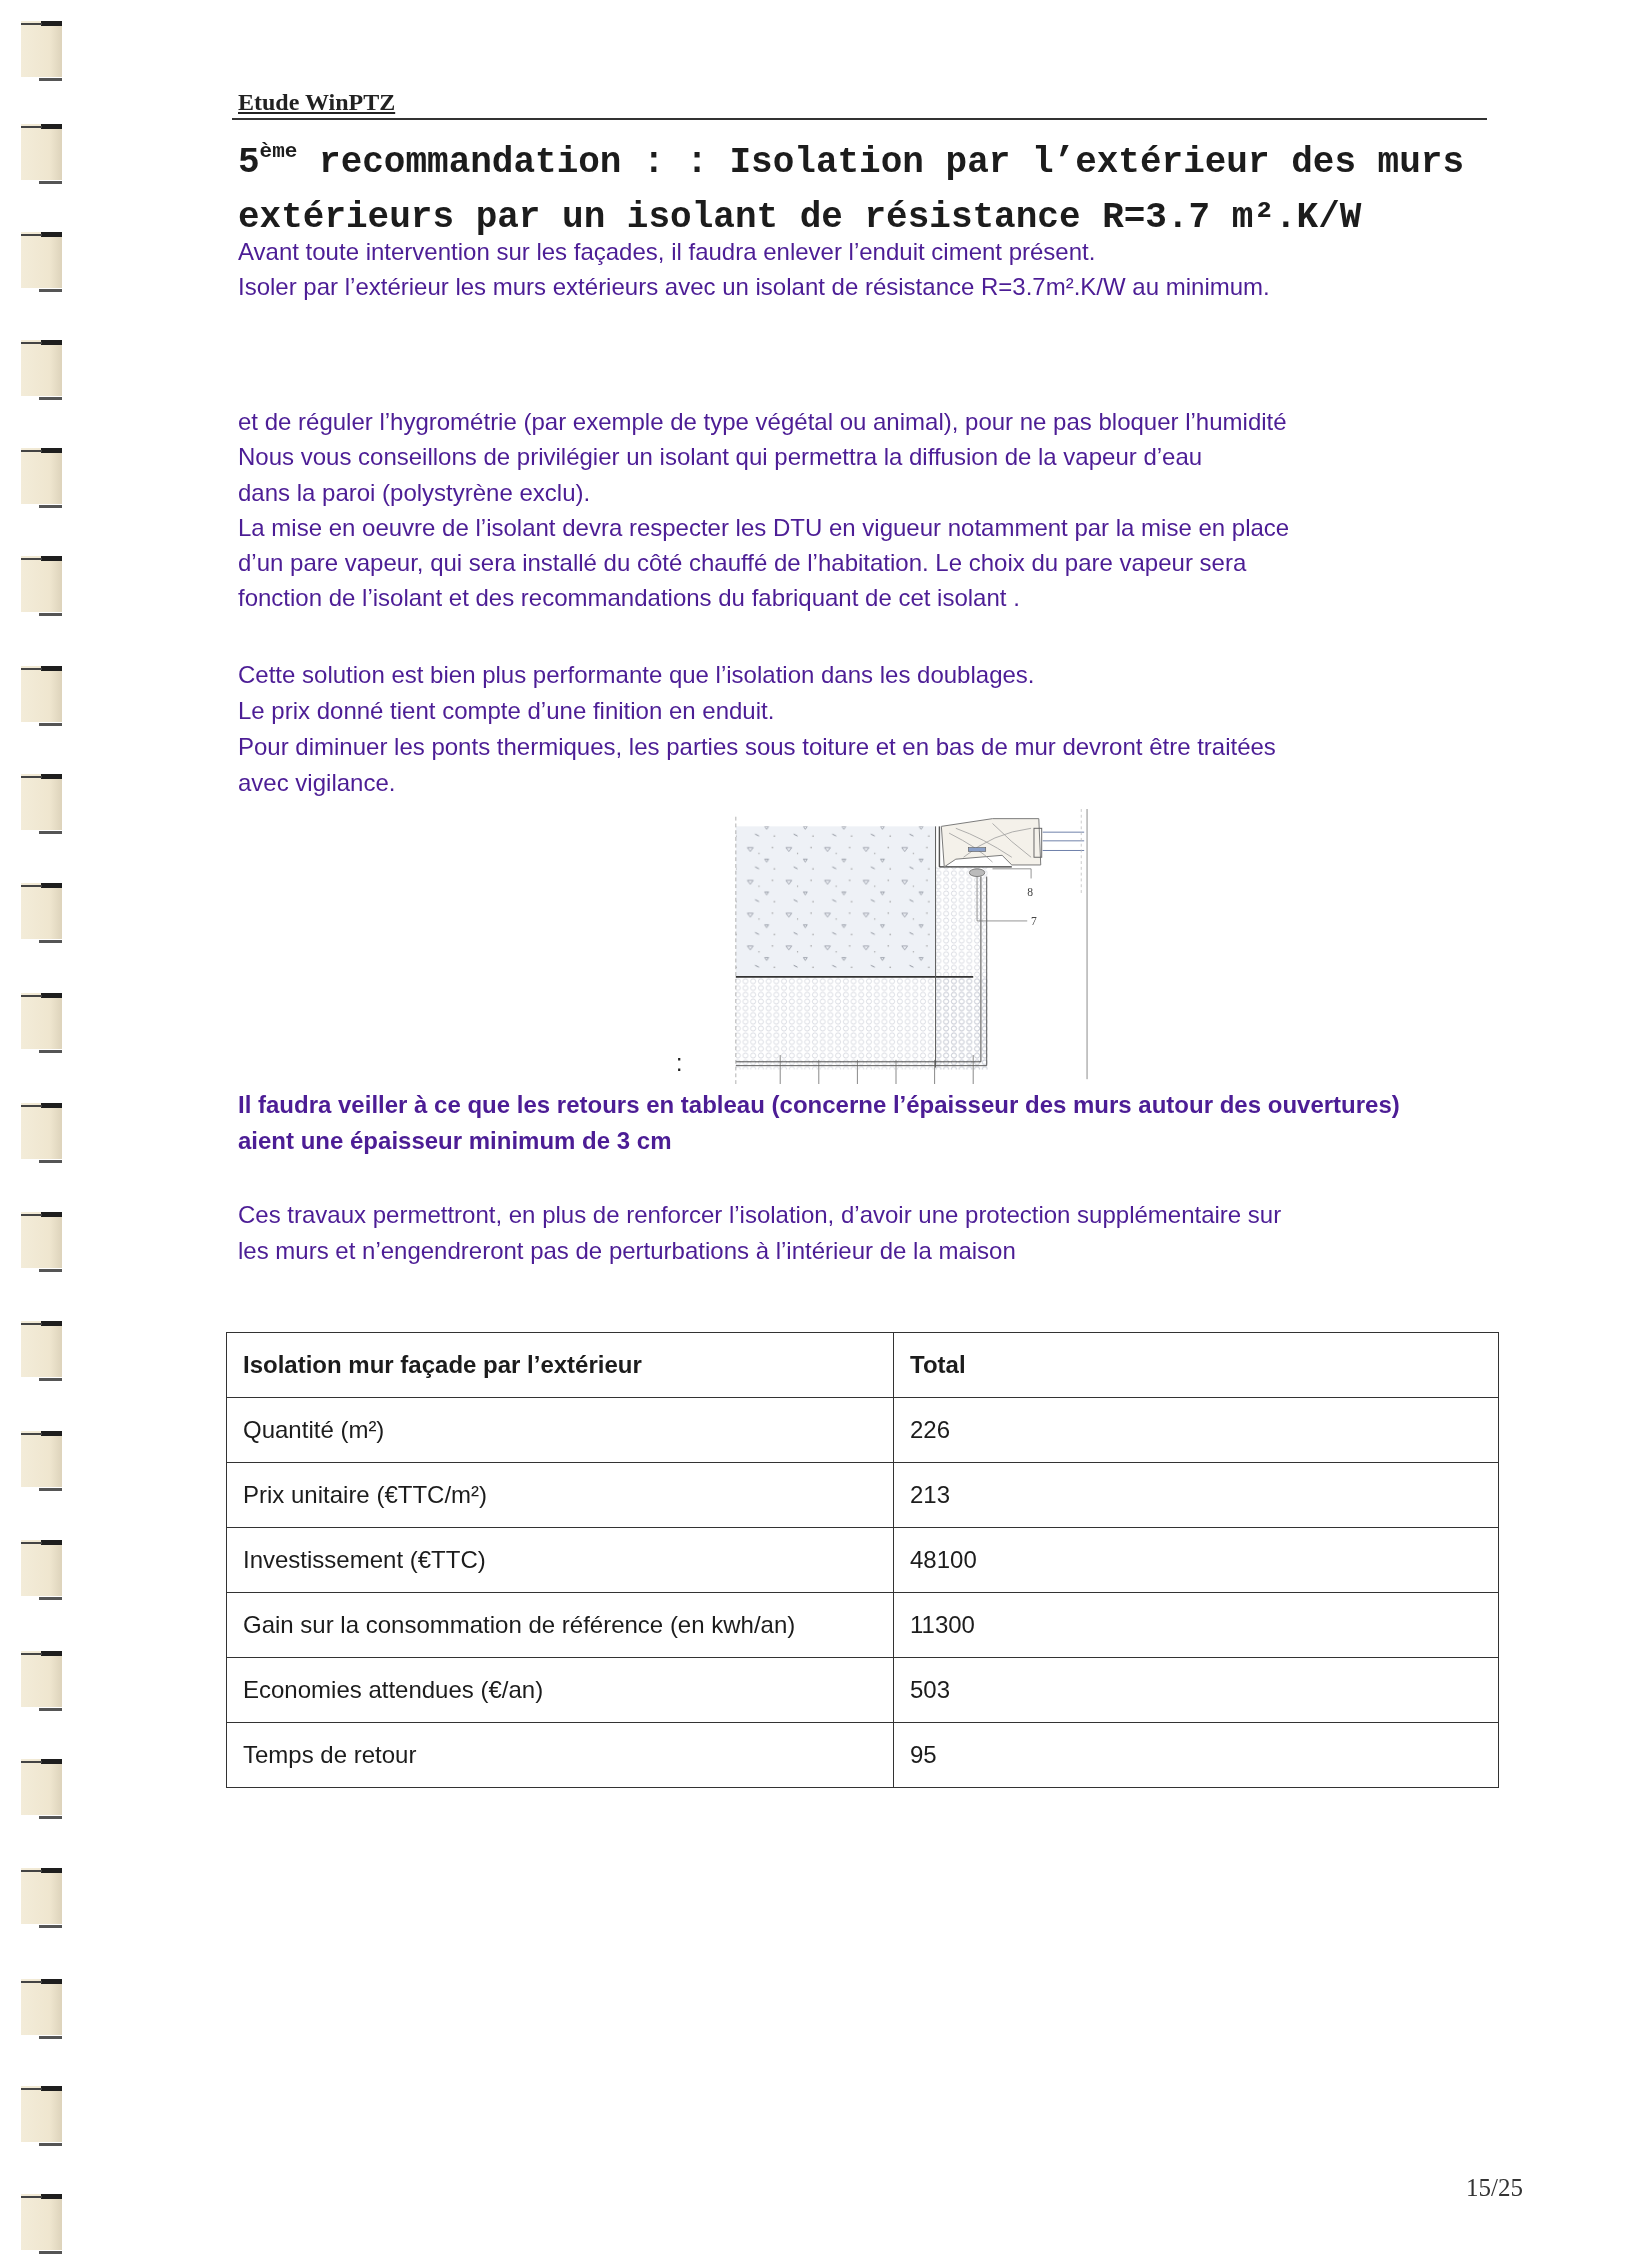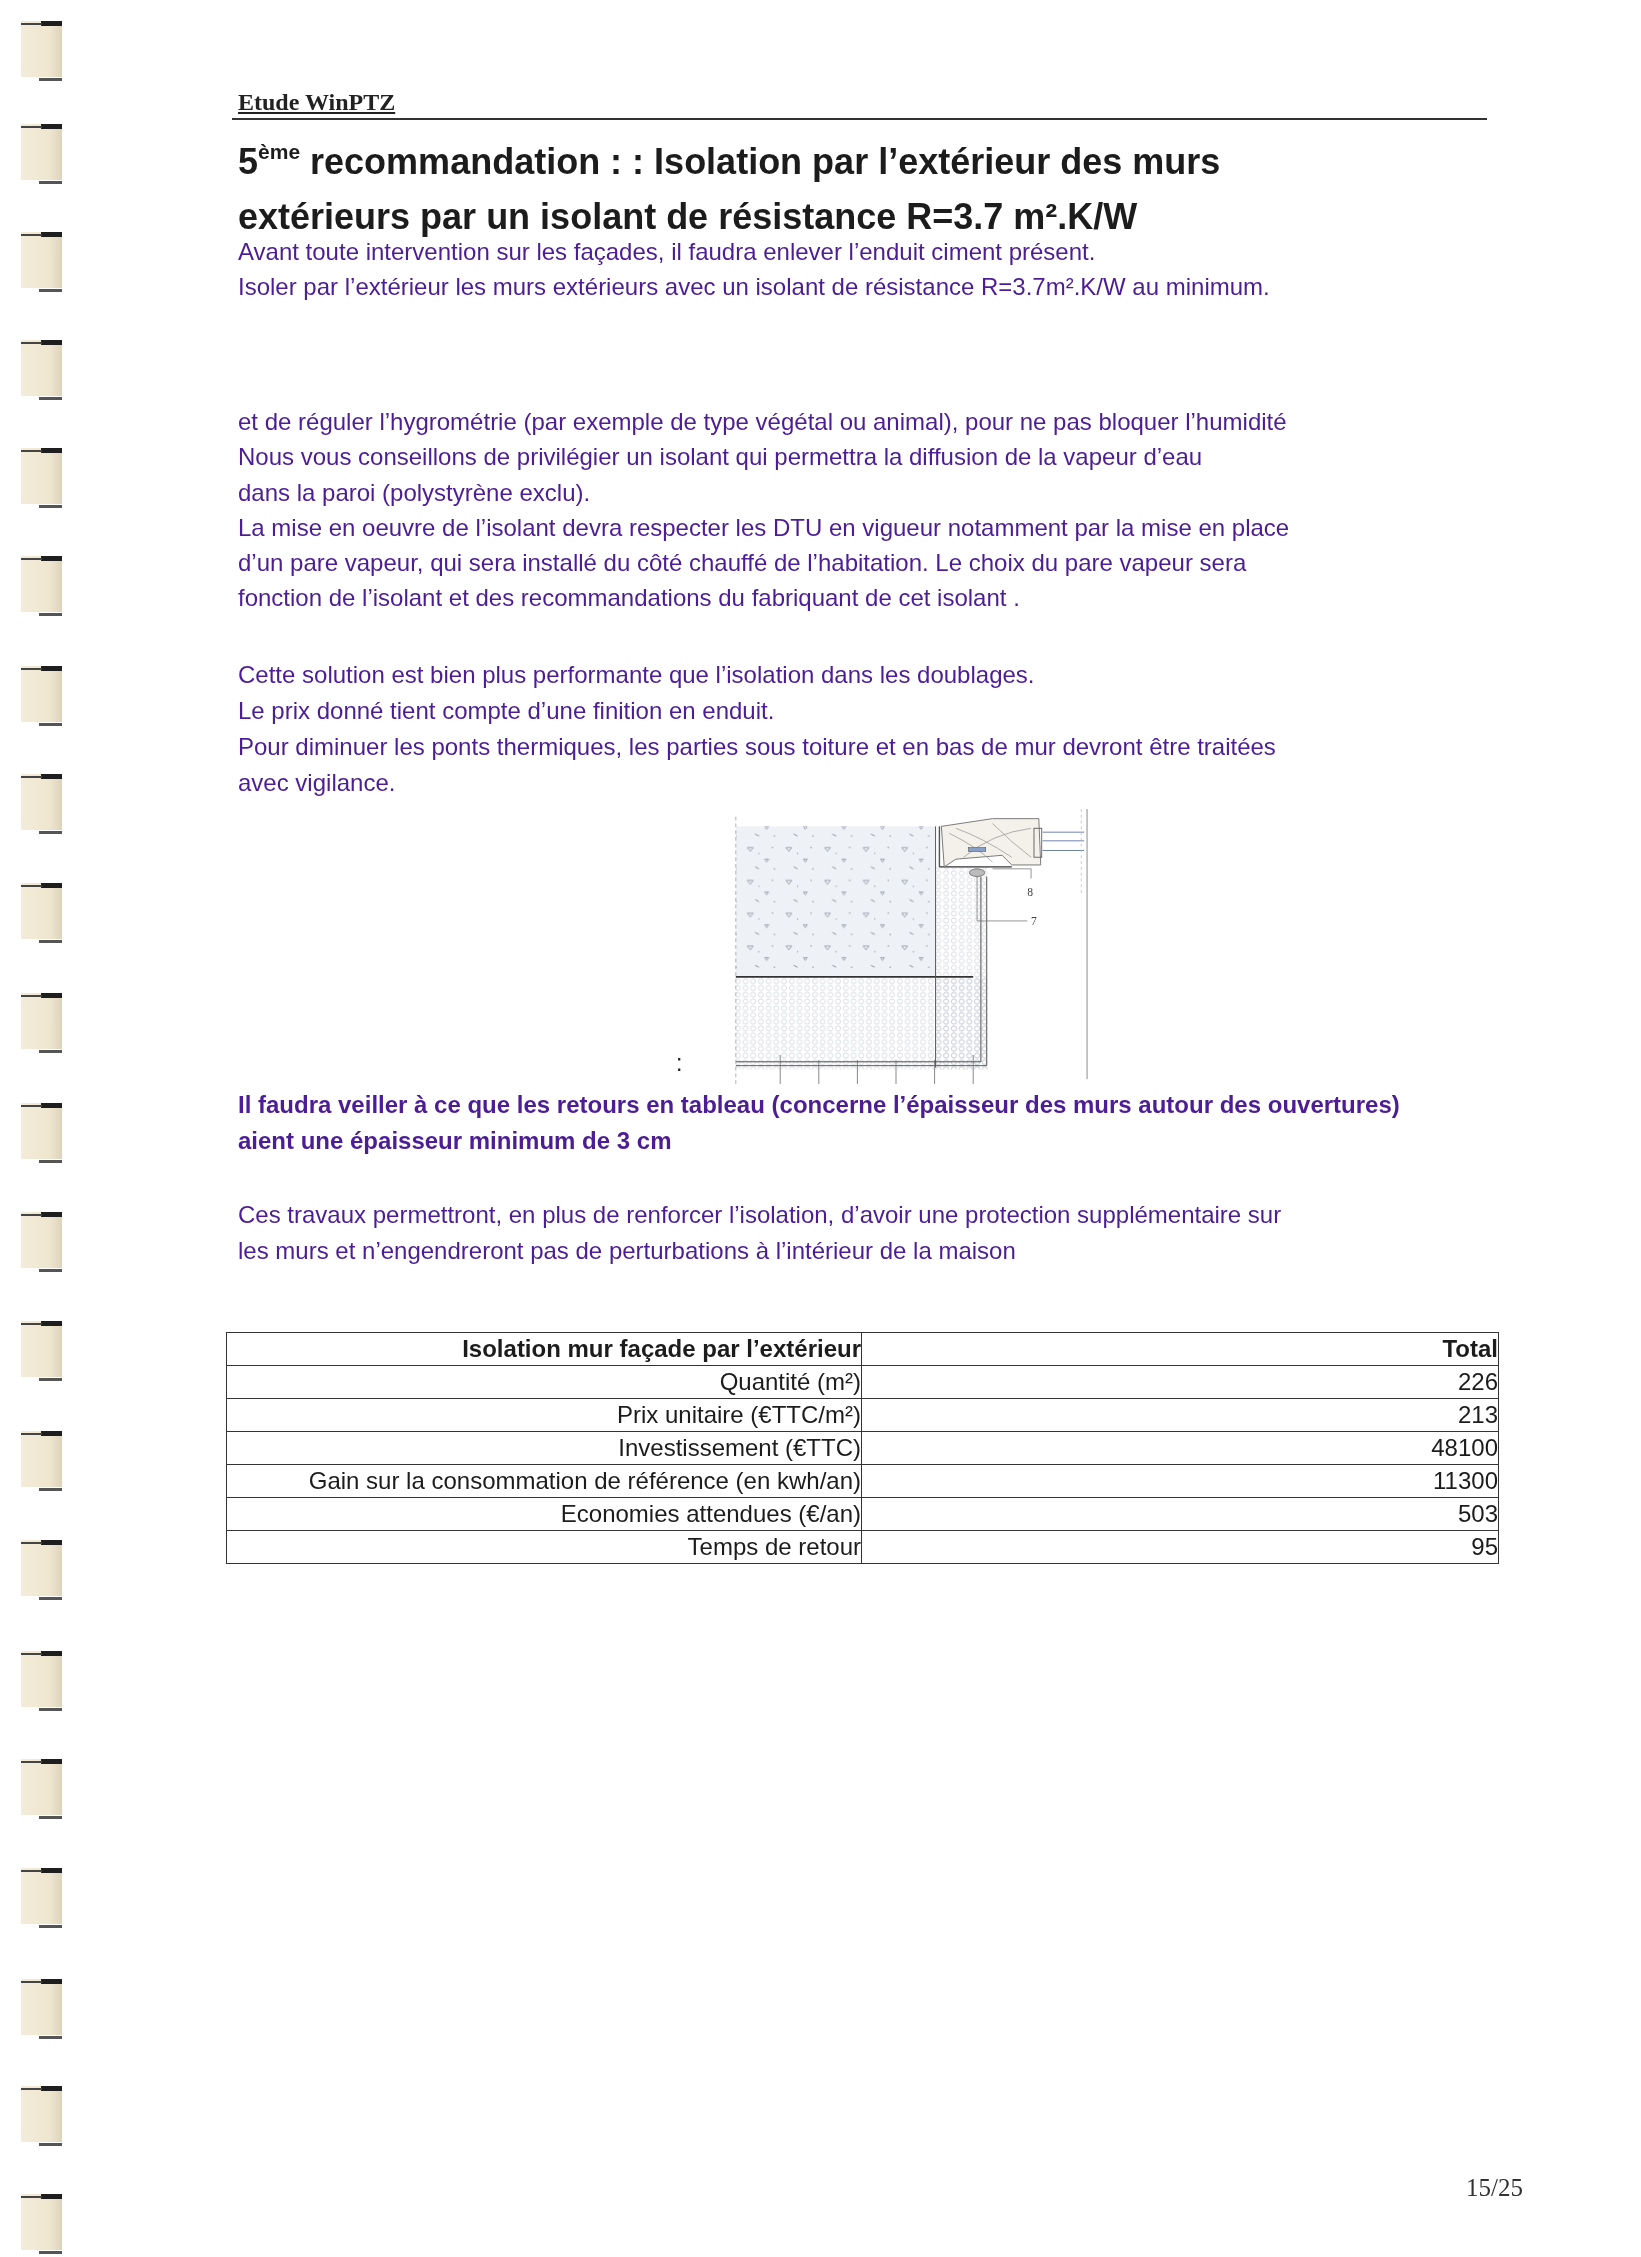--- a/index.html
+++ b/index.html
@@ -17,21 +17,21 @@
   .ring .stub { position: absolute; left: 0; top: 1.9px; width: 21px; height: 1.9px; background: #444; }
 
   .header-text {
     position: absolute; left: 238px; top: 89px;
     font-family: "Liberation Serif", serif; font-weight: bold; font-size: 24px; color: #222; text-decoration: underline;
   }
   .header-rule { position: absolute; left: 232px; top: 118px; width: 1255px; height: 1.9px; background: #333; }
 
   .title {
     position: absolute; left: 238px; top: 124px; width: 1255px;
-    font-weight: bold; font-size: 36px; line-height: 55px; color: #1c1c1c;
+    font-weight: bold; font-size: 36px; line-height: 55px; color: #1c1c1c; font-family: Liberation Mono, monospace;
   }
   .title sup { font-size: 21px; vertical-align: 15.4px; }
 
   .para { position: absolute; left: 238px; width: 1313px; font-size: 24px; color: #4c1d95; }
   .para div { white-space: nowrap; }
 
   .p1 { top: 234px; line-height: 35px; }
   .p2 { top: 404px; line-height: 35px; }
   .p2 .l3 { margin-top: 1px; }
   .p3 { top: 657px; line-height: 36px; }
@@ -39,21 +39,21 @@
   .p5 { top: 1197px; line-height: 36px; }
 
   .diagram { position: absolute; left: 703px; top: 809px; width: 386px; height: 275px; }
   .colon-mark { position: absolute; left: 676px; top: 1050px; font-size: 23px; color: #222; }
 
   .data-table {
     position: absolute; left: 226px; top: 1332px; width: 1273px;
     border-collapse: collapse; font-size: 24px; color: #1c1c1c;
   }
   .data-table th, .data-table td {
-    border: 1.9px solid #333; height: 32px; padding: 0; text-align: right; line-height: 32px;
+    border: 1.9px solid #333; height: 32px; padding: 16px; text-align: left; line-height: 32px;
   }
   .data-table th { font-weight: bold; }
   .data-table .c1 { width: 634px; }
 
   .page-num {
     position: absolute; left: 1466px; top: 2174px;
     font-family: "Liberation Serif", serif; font-size: 25px; color: #333;
   }
 </style>
 </head>

